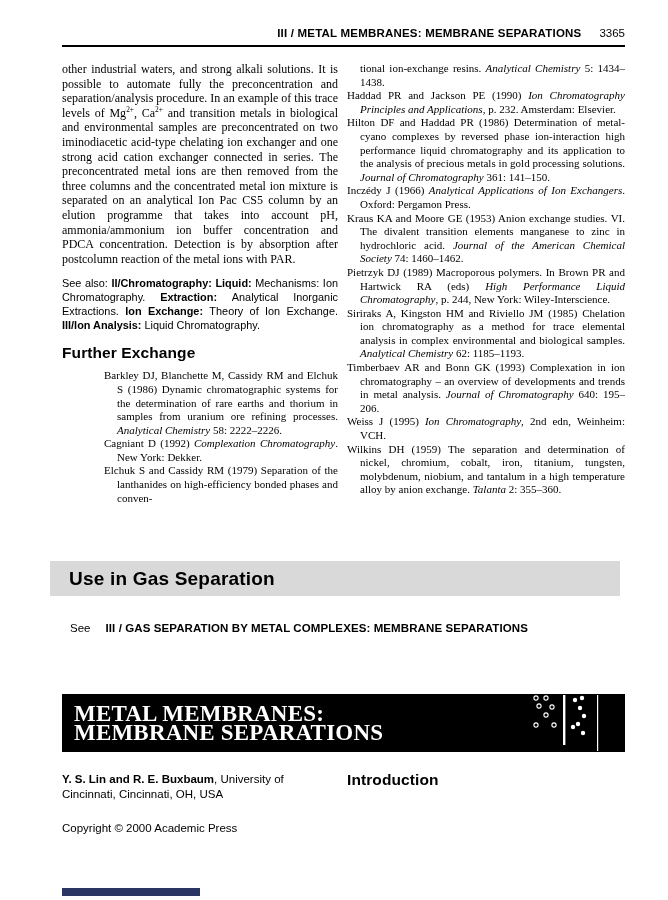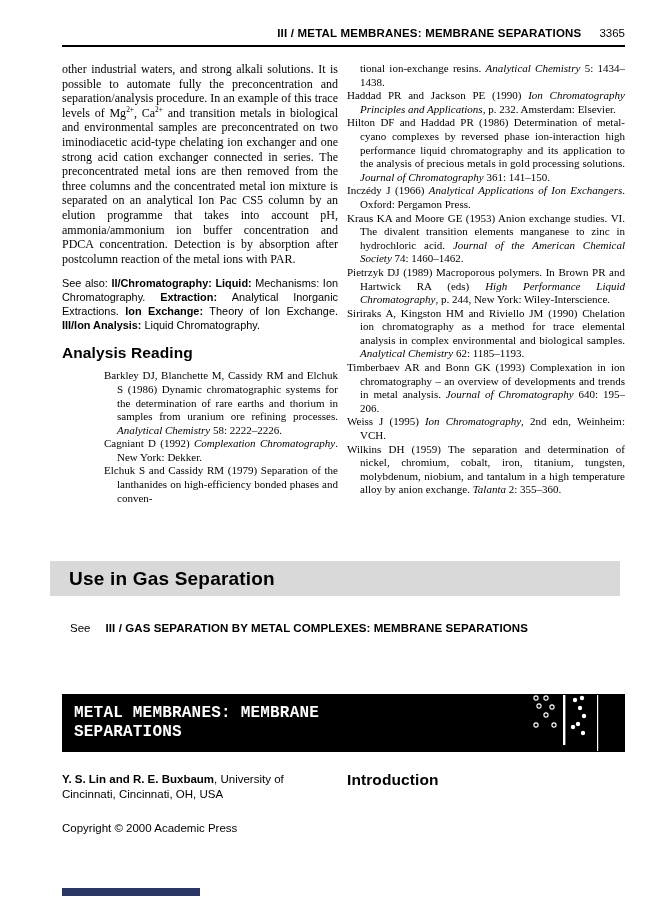--- a/index.html
+++ b/index.html
@@ -34,21 +34,21 @@
     display:flex; align-items:center; padding-left:19px;
     font-family:Liberation Sans, sans-serif; font-weight:700; font-size:19px; letter-spacing:0.2px;
   }
 
   .see-line { position:absolute; left:70px; top:622px; font-family:"Liberation Sans", sans-serif; font-size:11.5px; white-space:nowrap; }
   .see-label { margin-right:15px; }
   .see-ref { font-weight:700; letter-spacing:0.1px; }
 
   .article-banner { position:absolute; left:62px; top:694px; width:563px; height:58px; background:#000; color:#fff; }
   .article-banner h1 {
-    font-family:Liberation Mono, monospace; font-weight:700; font-size:16px; line-height:19px;
+    font-family:Liberation Serif, serif; font-weight:700; font-size:23px; line-height:19px;
     padding:10px 0 0 12px; width:340px; letter-spacing:0.2px;
   }
   .banner-art { position:absolute; right:14px; top:0; }
 
   .authors { position:absolute; left:62px; top:772px; width:276px;
     font-family:"Liberation Sans", sans-serif; font-size:11.5px; line-height:15px; }
   .copyright { position:absolute; left:62px; top:822px;
     font-family:"Liberation Sans", sans-serif; font-size:11.5px; }
 
   .intro { position:absolute; left:347px; top:771px; width:278px; }
@@ -63,36 +63,36 @@
 <div>
 
   <div class="running-head">
     <span class="rh-title">III / METAL MEMBRANES: MEMBRANE SEPARATIONS</span><span class="rh-page">3365</span>
   </div>
   <div class="header-rule"></div>
 
   <section class="col col-left">
     <p class="body-text"><span>other industrial waters, and strong alkali solutions. It is possible to automate fully the preconcentration and separation/analysis procedure. In an example of this trace levels of Mg</span><sup>2+</sup><span>, Ca</span><sup>2+</sup><span> and transition metals in biological and environmental samples are preconcentrated on two iminodiacetic acid-type chelating ion exchanger and one strong acid cation exchanger connected in series. The preconcentrated metal ions are then removed from the three columns and the concentrated metal ion mixture is separated on an analytical Ion Pac CS5 column by an elution programme that takes into account pH, ammonia/ammonium ion buffer concentration and PDCA concentration. Detection is by absorption after postcolumn reaction of the metal ions with PAR.</span></p>
     <p class="see-also"><span>See also:  </span><span class="b">II/Chromatography: Liquid: </span><span>Mechanisms: Ion Chromatography. </span><span class="b">Extraction: </span><span>Analytical Inorganic Extractions. </span><span class="b">Ion Exchange: </span><span>Theory of Ion Exchange. </span><span class="b">III/Ion Analysis: </span><span>Liquid Chromatography.</span></p>
-    <h2 class="fr-heading">Analysis Reading</h2>
+    <h2 class="fr-heading">Further Exchange</h2>
     <div class="refs">
       <p class="ref"><span>Barkley DJ, Blanchette M, Cassidy RM and Elchuk S (1986) Dynamic chromatographic systems for the determination of rare earths and thorium in samples from uranium ore refining processes. </span><span class="i">Analytical Chemistry</span><span> 58: 2222–2226.</span></p>
       <p class="ref"><span>Cagniant D (1992) </span><span class="i">Complexation Chromatography</span><span>. New York: Dekker.</span></p>
       <p class="ref"><span>Elchuk S and Cassidy RM (1979) Separation of the lanthanides on high-efficiency bonded phases and conven-</span></p>
     </div>
   </section>
 
   <section class="col col-right">
     <p class="ref ref-cont"><span>tional ion-exchange resins. </span><span class="i">Analytical Chemistry</span><span> 5: 1434–1438.</span></p>
     <p class="ref"><span>Haddad PR and Jackson PE (1990) </span><span class="i">Ion Chromatography Principles and Applications</span><span>, p. 232. Amsterdam: Elsevier.</span></p>
     <p class="ref"><span>Hilton DF and Haddad PR (1986) Determination of metal-cyano complexes by reversed phase ion-interaction high performance liquid chromatography and its application to the analysis of precious metals in gold processing solutions. </span><span class="i">Journal of Chromatography</span><span> 361: 141–150.</span></p>
     <p class="ref"><span>Inczédy J (1966) </span><span class="i">Analytical Applications of Ion Exchangers</span><span>. Oxford: Pergamon Press.</span></p>
     <p class="ref"><span>Kraus KA and Moore GE (1953) Anion exchange studies. VI. The divalent transition elements manganese to zinc in hydrochloric acid. </span><span class="i">Journal of the American Chemical Society</span><span> 74: 1460–1462.</span></p>
     <p class="ref"><span>Pietrzyk DJ (1989) Macroporous polymers. In Brown PR and Hartwick RA (eds) </span><span class="i">High Performance Liquid Chromatography</span><span>, p. 244, New York: Wiley-Interscience.</span></p>
-    <p class="ref"><span>Siriraks A, Kingston HM and Riviello JM (1990) Chelation ion chromatography as a method for trace elemental analysis in complex environmental and biological samples. </span><span class="i">Analytical Chemistry</span><span> 62: 1185–1193.</span></p>
+    <p class="ref"><span>Siriraks A, Kingston HM and Riviello JM (1985) Chelation ion chromatography as a method for trace elemental analysis in complex environmental and biological samples. </span><span class="i">Analytical Chemistry</span><span> 62: 1185–1193.</span></p>
     <p class="ref"><span>Timberbaev AR and Bonn GK (1993) Complexation in ion chromatography – an overview of developments and trends in metal analysis. </span><span class="i">Journal of Chromatography</span><span> 640: 195–206.</span></p>
     <p class="ref"><span>Weiss J (1995) </span><span class="i">Ion Chromatography</span><span>, 2nd edn, Weinheim: VCH.</span></p>
     <p class="ref"><span>Wilkins DH (1959) The separation and determination of nickel, chromium, cobalt, iron, titanium, tungsten, molybdenum, niobium, and tantalum in a high temperature alloy by anion exchange. </span><span class="i">Talanta</span><span> 2: 355–360.</span></p>
   </section>
 
   <div class="gas-banner">
     <span>Use in Gas Separation</span>
   </div>
 
   <p class="see-line">

